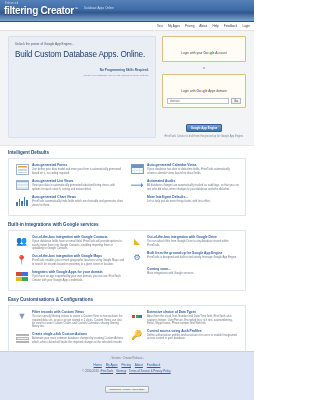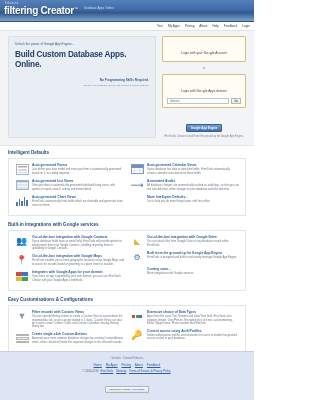--- a/index.html
+++ b/index.html
@@ -50,21 +50,21 @@
     padding:5px 8px 7px 8px;
     display:flex; gap:6px;
     border-bottom:1px solid #e6e6e6;
   }
   .hero-left {
     flex:1; background:#e9eef5; border:1px solid #d7e0ec;
     padding:5px 6px; border-radius:1px; min-height:50px;
   }
   .hero-kicker { font-size:3.2px; color:#4a5a70; margin-bottom:4px; }
   .hero-title {
-    font-size:8.2px; color:#22406e; line-height:10px; font-weight:bold;
+    font-size:8.2px; color:#22406e; line-height:10px; font-weight:normal;
     letter-spacing:-0.2px;
   }
   .hero-note {
     margin-top:8px; text-align:right; font-size:3.1px; color:#3a5a86; font-weight:bold;
   }
   .hero-note2 { text-align:right; font-size:2.5px; color:#7b8798; margin-top:1.5px; }
 
   .hero-right { width:84px; display:flex; flex-direction:column; gap:3px; }
   .login-box {
     border:1px solid #d8bf7e; background:#fffdf3;

